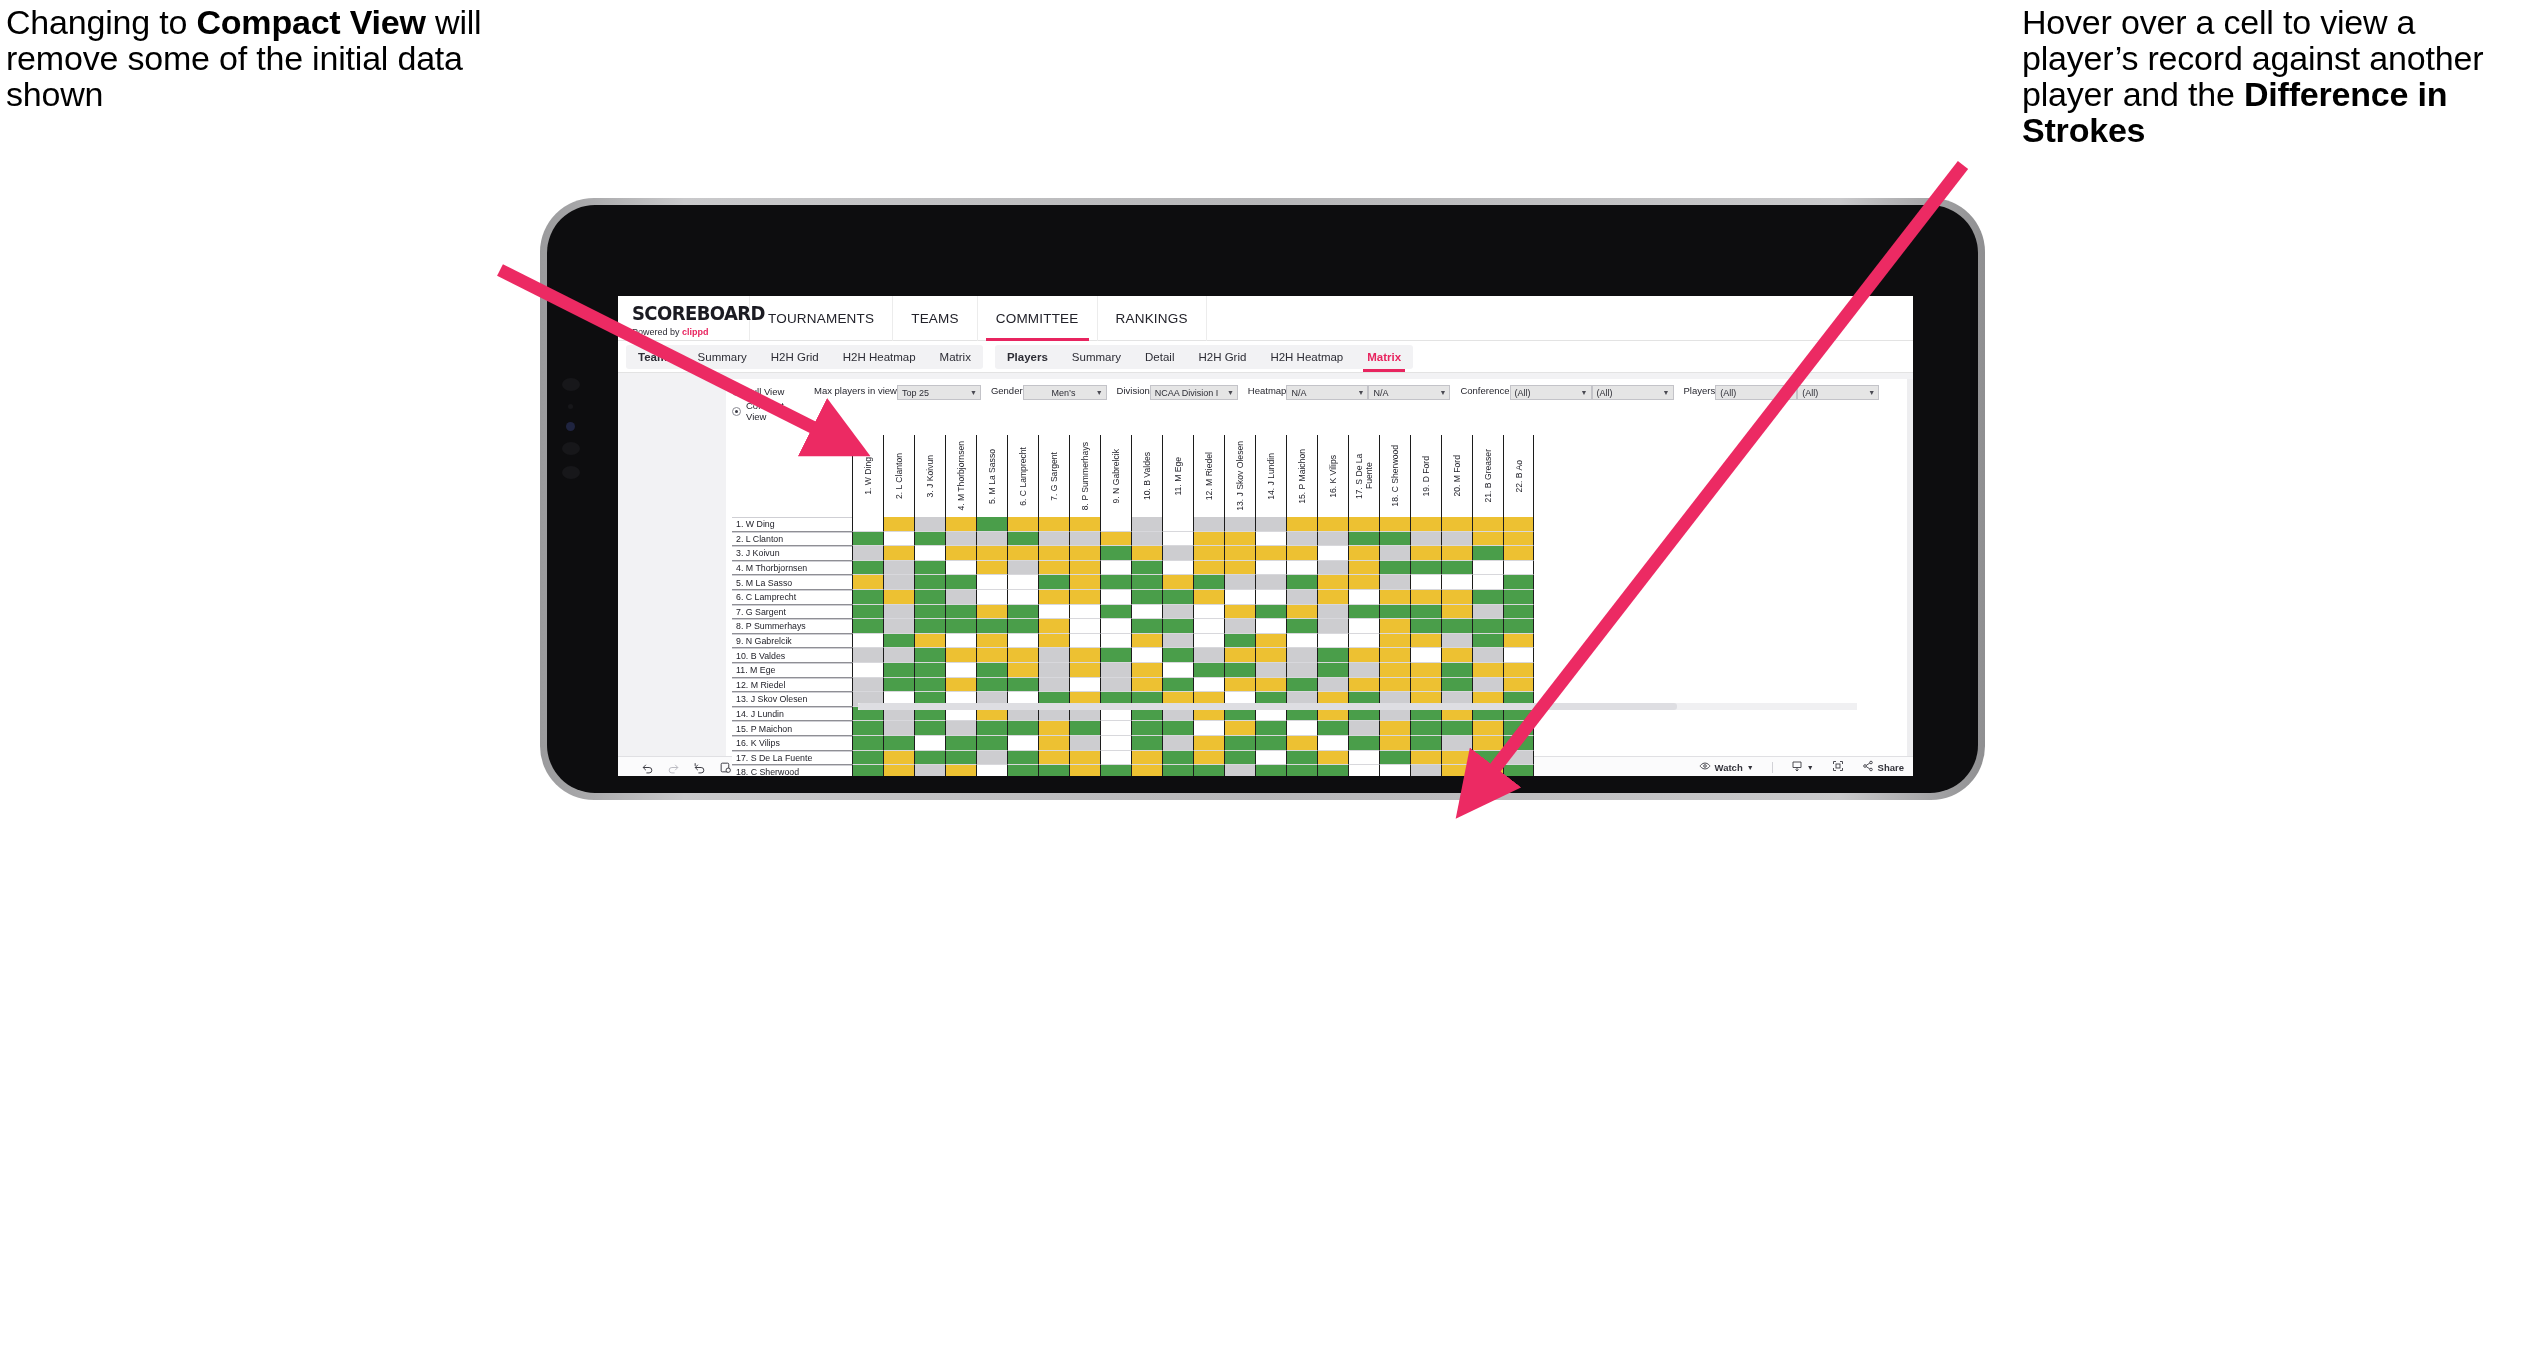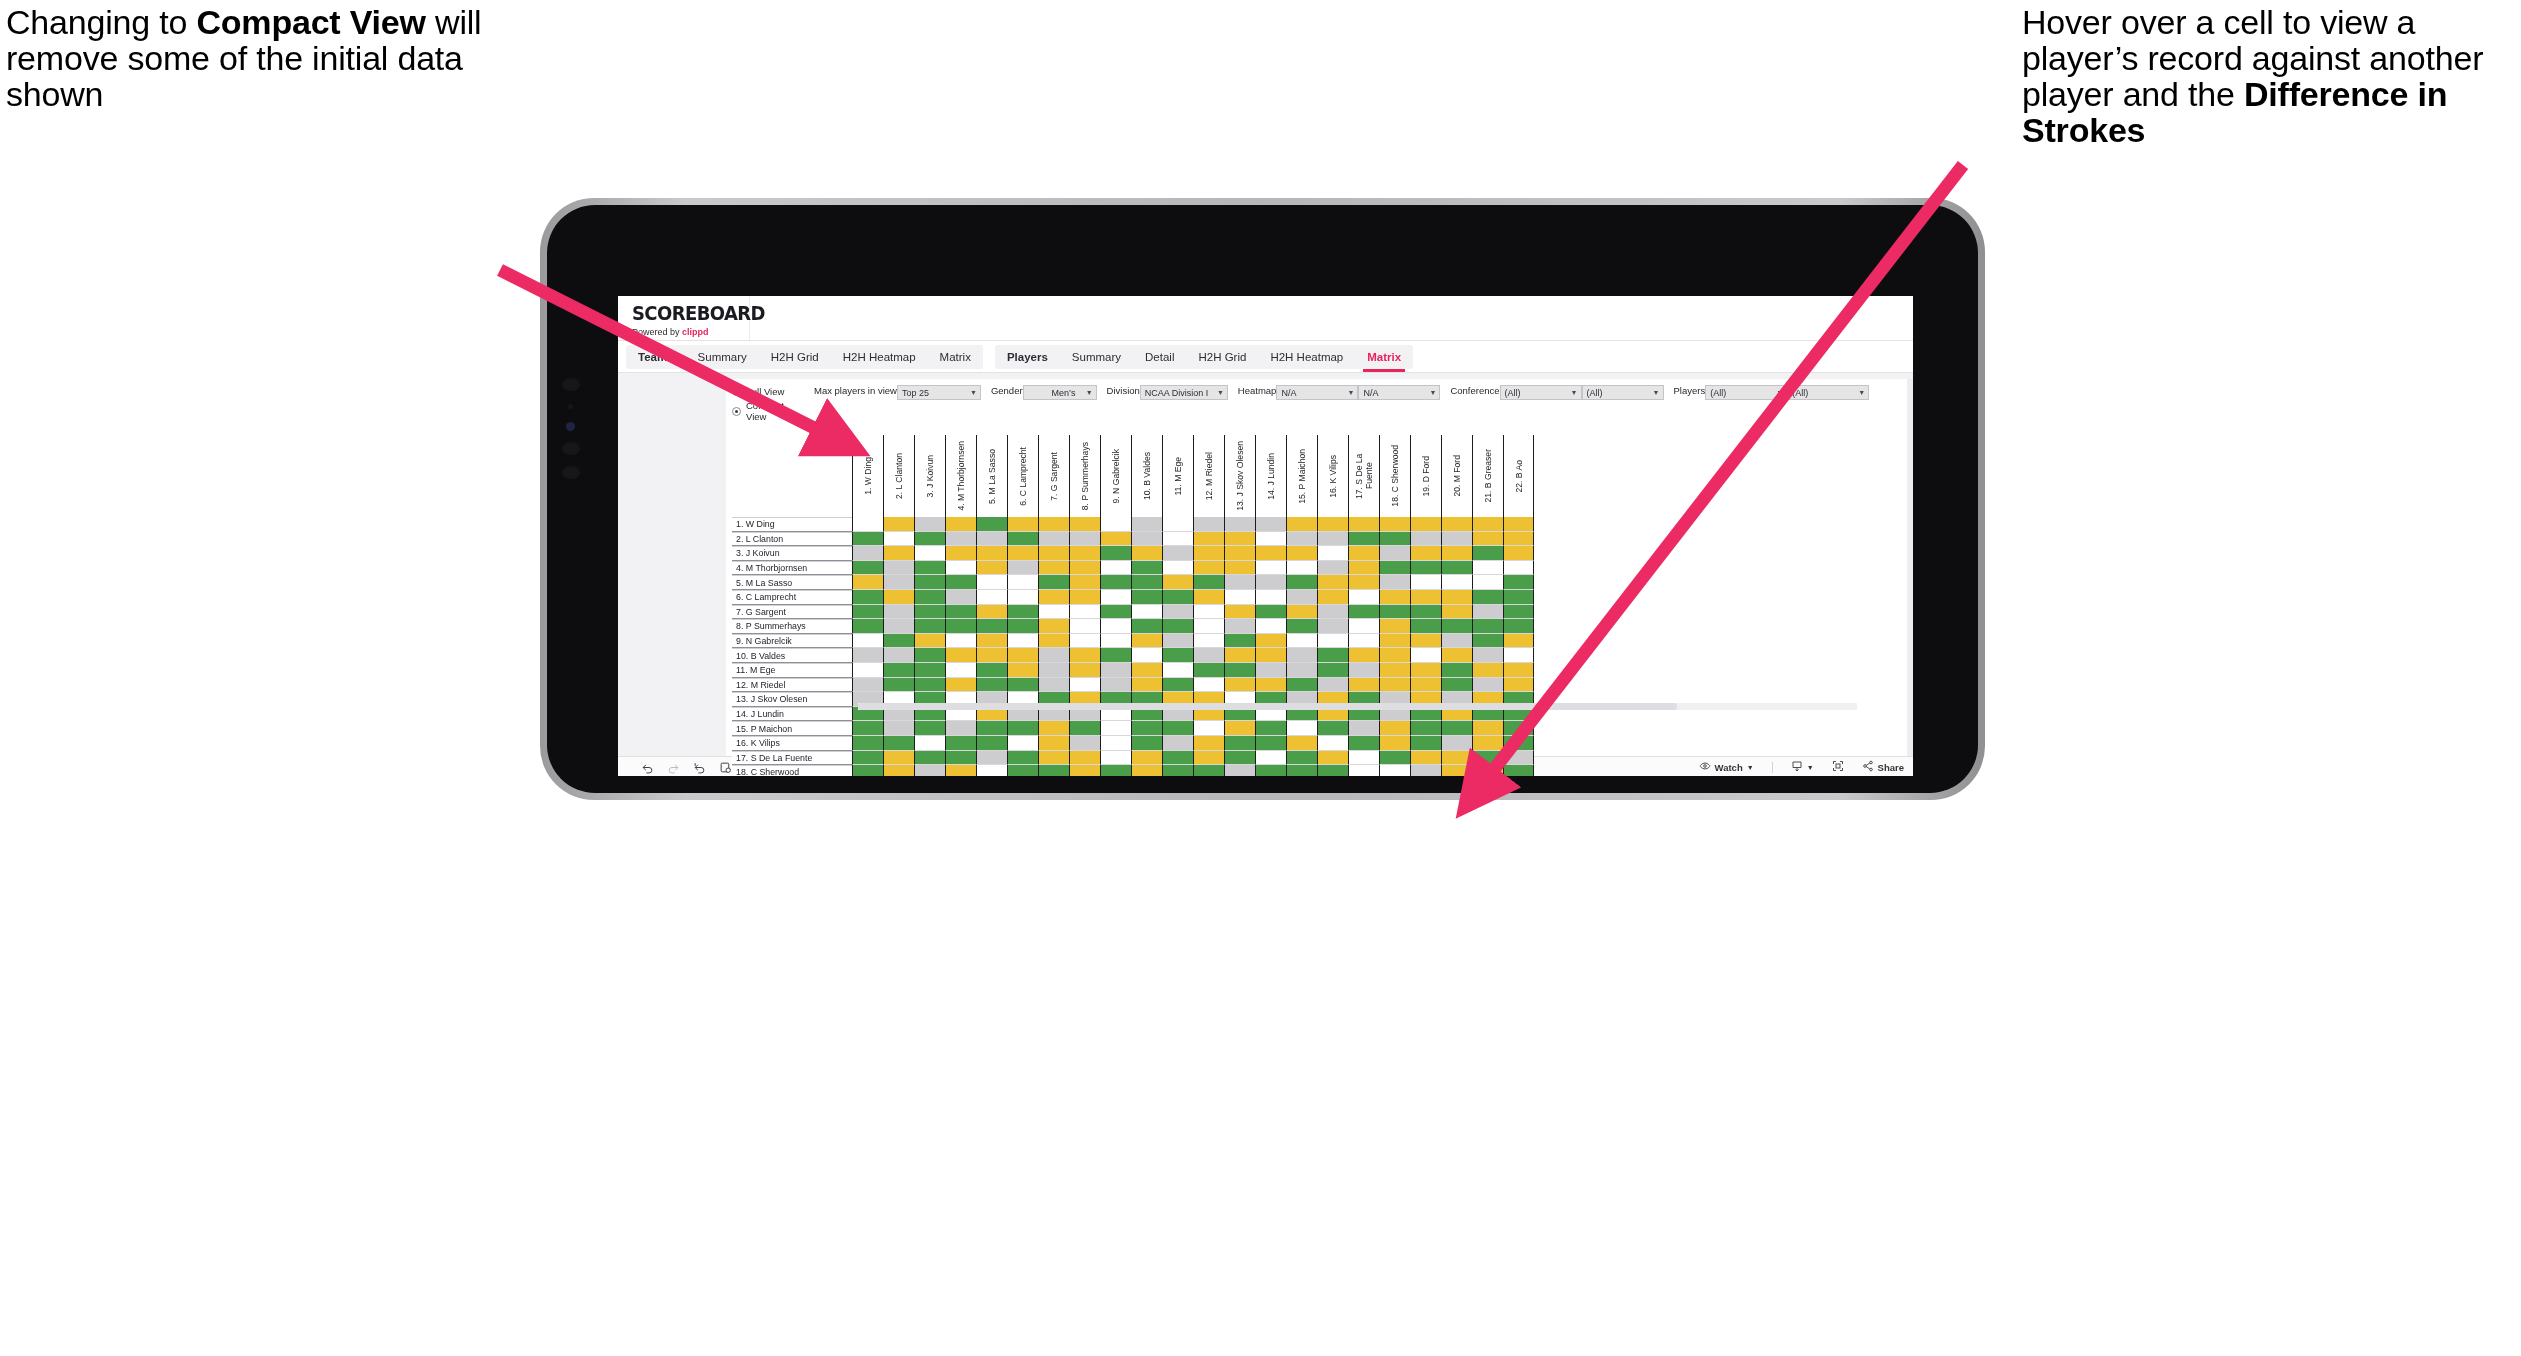--- a/index.html
+++ b/index.html
@@ -113,21 +113,21 @@
   .radio.on::after { content:""; position:absolute; left:2px; top:2px; width:3px; height:3px; border-radius:50%; background:#3b3b44; }
 
   .fgroup { display:flex; flex-direction:row; }
   .flabel { font-size:9.5px; color:#26262e; margin-bottom:2px; }
   .fselect {
     height:15px; border:1px solid #c3c3c8; background:#e5e5e5;
     display:flex; align-items:center; justify-content:space-between;
     padding:0 3px 0 4px; font-size:9px; color:#2d2d35; margin-bottom:3px;
   }
   .fselect .caret { font-size:7px; color:#4a4a52; margin-left:4px; }
-  .w-maxp { width:84px; } .w-gender { width:74px;padding-left:28px; }
+  .w-maxp { width:84px; } .w-gender { width:84px;padding-left:28px; }
   .w-div { width:88px; } .w-region { width:82px; }
   .w-conf { width:82px; } .w-players { width:82px; }
 
   
   .matrix-wrap { position:absolute; left:6px; top:56px; right:6px; bottom:30px; }
   .colheads { display:flex; height:82px; margin-left:120px; border-bottom:0px; align-items:stretch; }
   .colhead {
     width:31px; flex:0 0 31px; border-left:1.6px solid #1c1c1c;
     display:flex; align-items:center; justify-content:center;
     overflow:hidden;
@@ -196,20 +196,26 @@
   <div class="cam-dot" style="left:22px; top:268px; width:18px; height:13px;"></div>
 </div>
 
 <div id="screen">
 
   <div class="topnav">
     <div class="brand">
       <div class="brand-title">SCOREBOARD</div>
       <div class="brand-sub"><span>Powered by </span><span class="clippd">clippd</span></div>
     </div>
+    <div class="topnav-items">
+      <div class="topnav-item">TOURNAMENTS</div>
+      <div class="topnav-item">TEAMS</div>
+      <div class="topnav-item active">COMMITTEE</div>
+      <div class="topnav-item">RANKINGS</div>
+    </div>
   </div>
 
   <div class="subnav">
     <div class="subgroup">
       <div class="subnav-item head">Teams</div>
       <div class="subnav-item">Summary</div>
       <div class="subnav-item">H2H Grid</div>
       <div class="subnav-item">H2H Heatmap</div>
       <div class="subnav-item">Matrix</div>
     </div>

